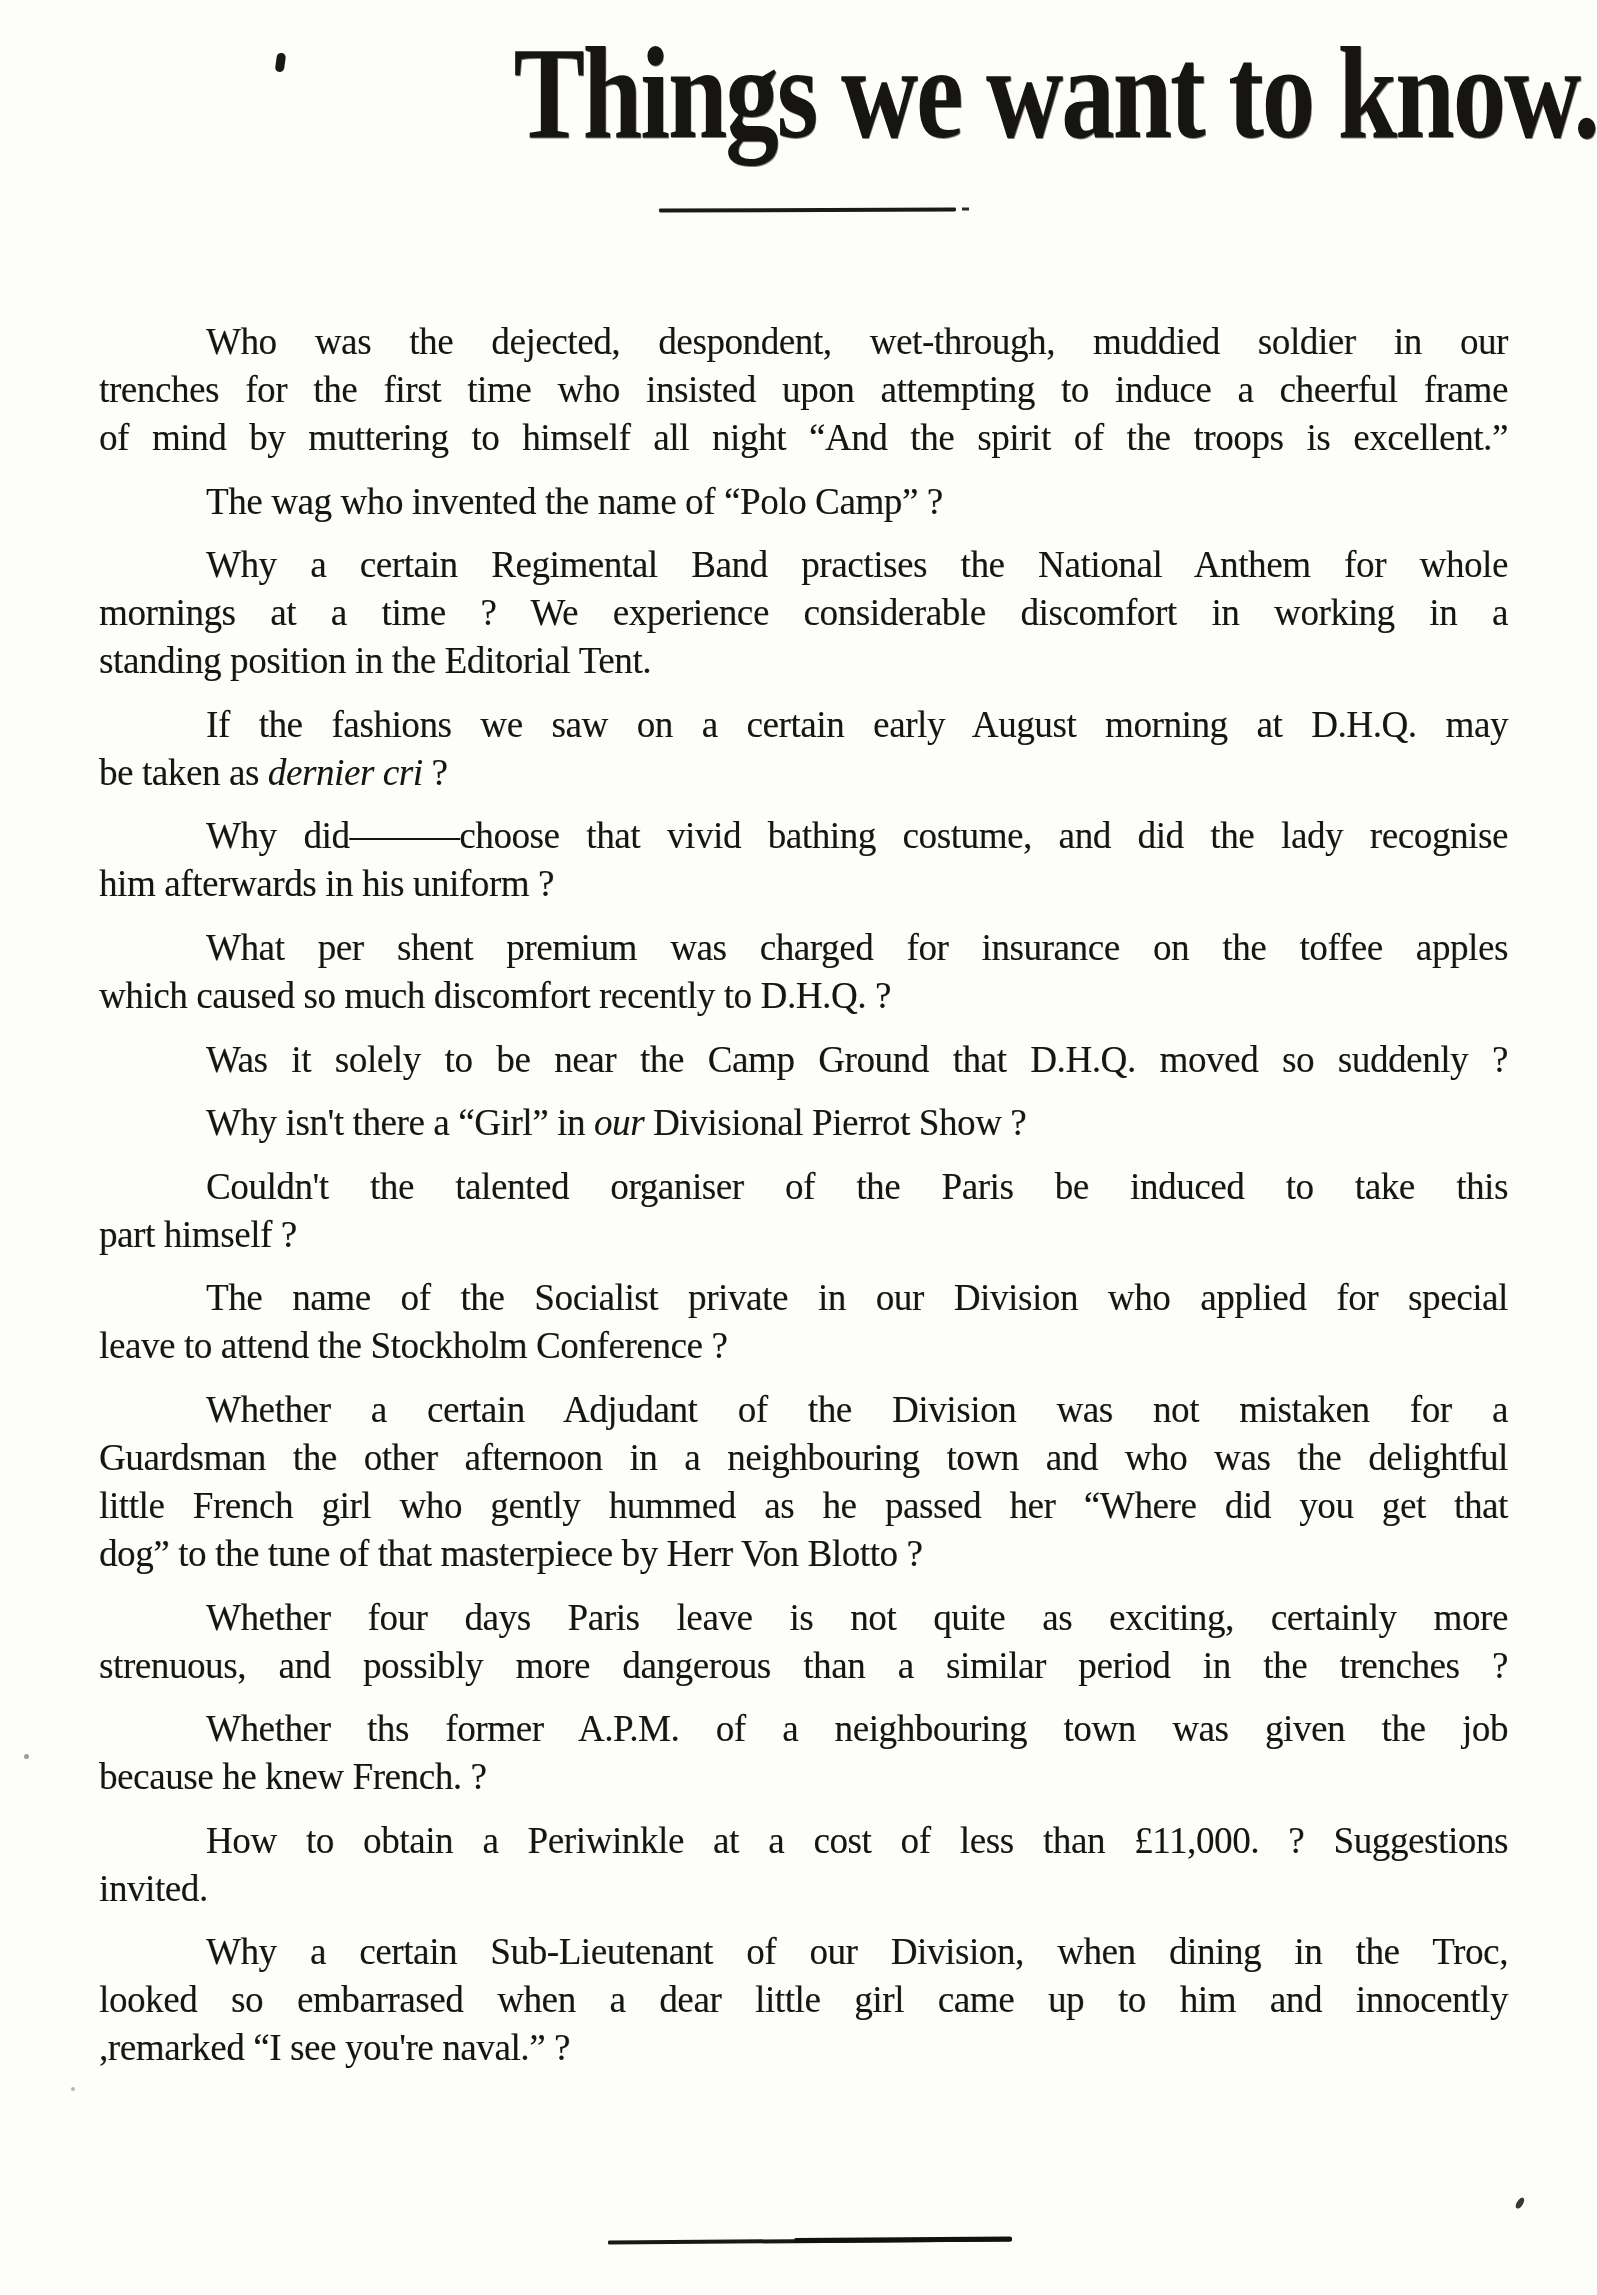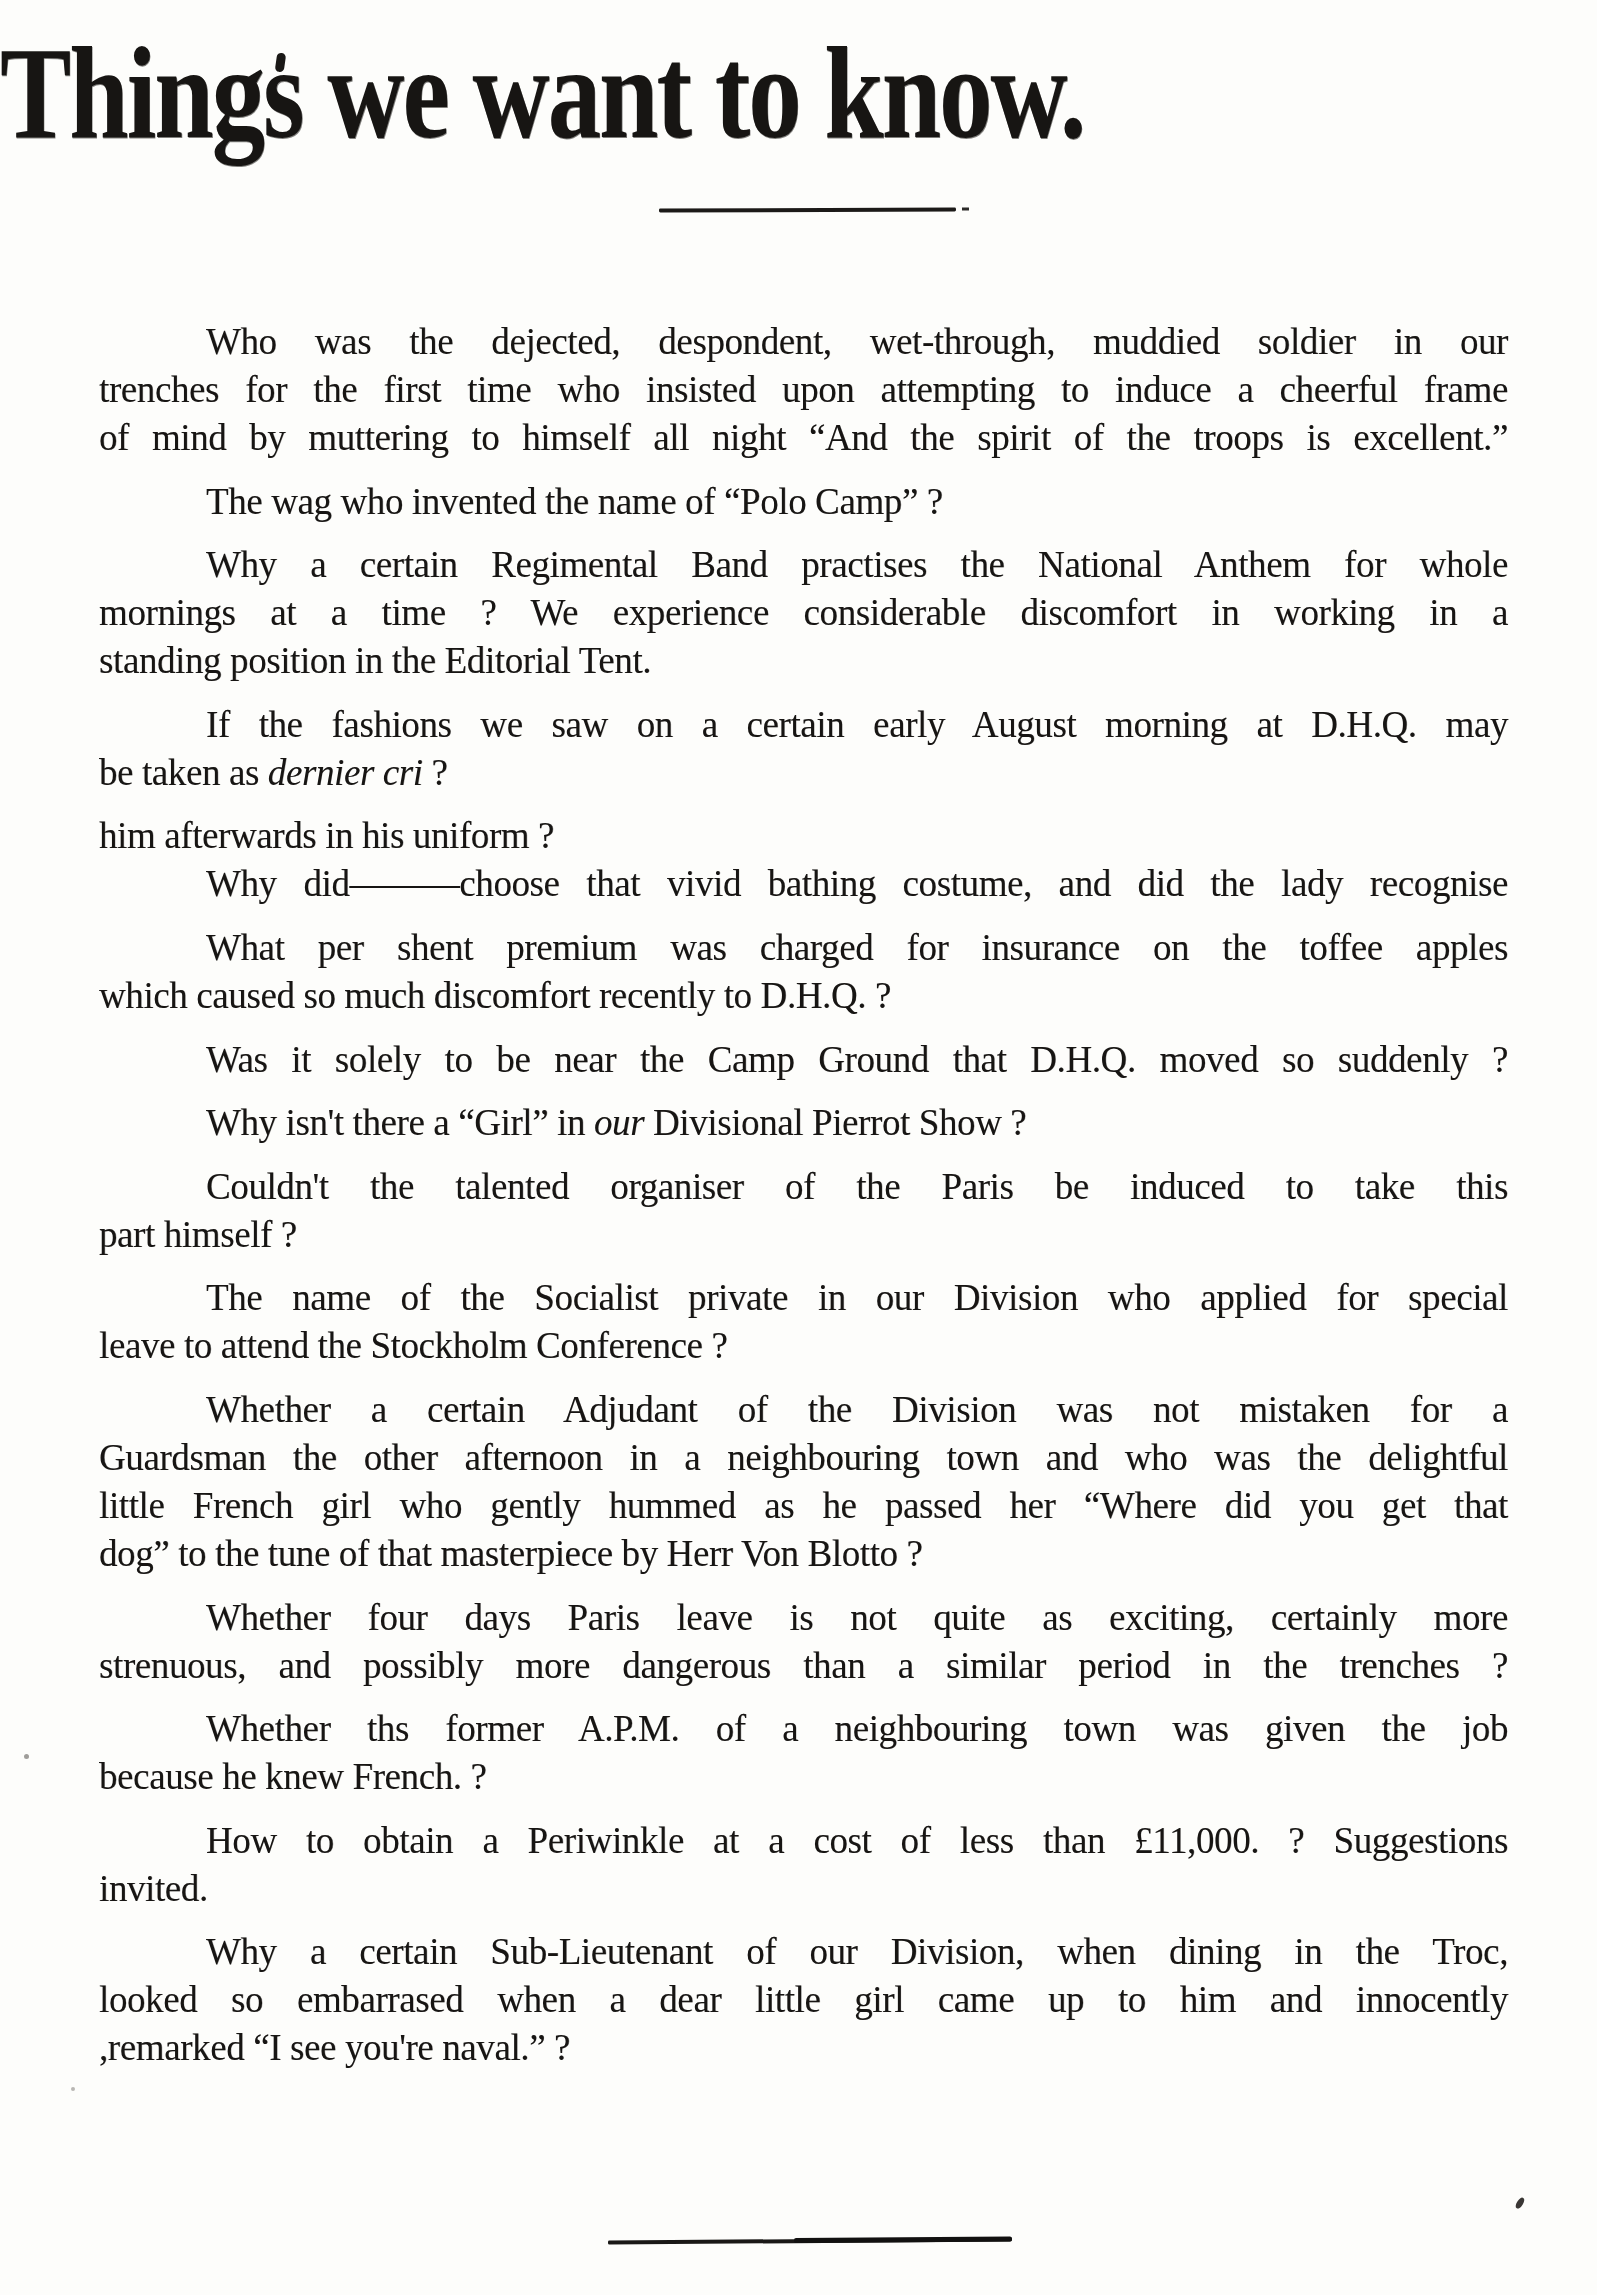--- a/index.html
+++ b/index.html
@@ -14,21 +14,21 @@
     overflow: hidden;
     font-family: "Liberation Serif", "DejaVu Serif", serif;
     color: #171513;
   }
   
   .title-wrap {
     position: absolute;
     left: 0;
     top: 18.5px;
     width: 100%;
-    text-align: left;
+    text-align: right;
   }
   .title {
     display: inline-block;
     font-size: 107px;
     font-weight: 700;
     letter-spacing: -2.1px;
     white-space: nowrap;
     transform: scaleY(1.22);
     transform-origin: 50% 0;
     text-shadow: 0.6px 0.6px 0 rgba(23,21,19,0.55);
@@ -166,22 +166,22 @@
     <div class="para">
       <div class="line first justify"><span>Why a certain Regimental Band practises the National Anthem for whole</span></div>
       <div class="line justify"><span>mornings at a time ? We experience considerable discomfort in working in a</span></div>
       <div class="line"><span>standing position in the Editorial Tent.</span></div>
     </div>
     <div class="para">
       <div class="line first justify"><span>If the fashions we saw on a certain early August morning at D.H.Q. may</span></div>
       <div class="line"><span>be taken as </span><i>dernier cri</i><span> ?</span></div>
     </div>
     <div class="para">
+      <div class="line first justify"><span>Why did———choose that vivid bathing costume, and did the lady recognise</span></div>
       <div class="line"><span>him afterwards in his uniform ?</span></div>
-      <div class="line first justify"><span>Why did———choose that vivid bathing costume, and did the lady recognise</span></div>
     </div>
     <div class="para">
       <div class="line first justify"><span>What per shent premium was charged for insurance on the toffee apples</span></div>
       <div class="line"><span>which caused so much discomfort recently to D.H.Q. ?</span></div>
     </div>
     <div class="para">
       <div class="line first justify"><span>Was it solely to be near the Camp Ground that D.H.Q. moved so suddenly ?</span></div>
     </div>
     <div class="para">
       <div class="line first"><span>Why isn't there a “Girl” in </span><i>our</i><span> Divisional Pierrot Show ?</span></div>

